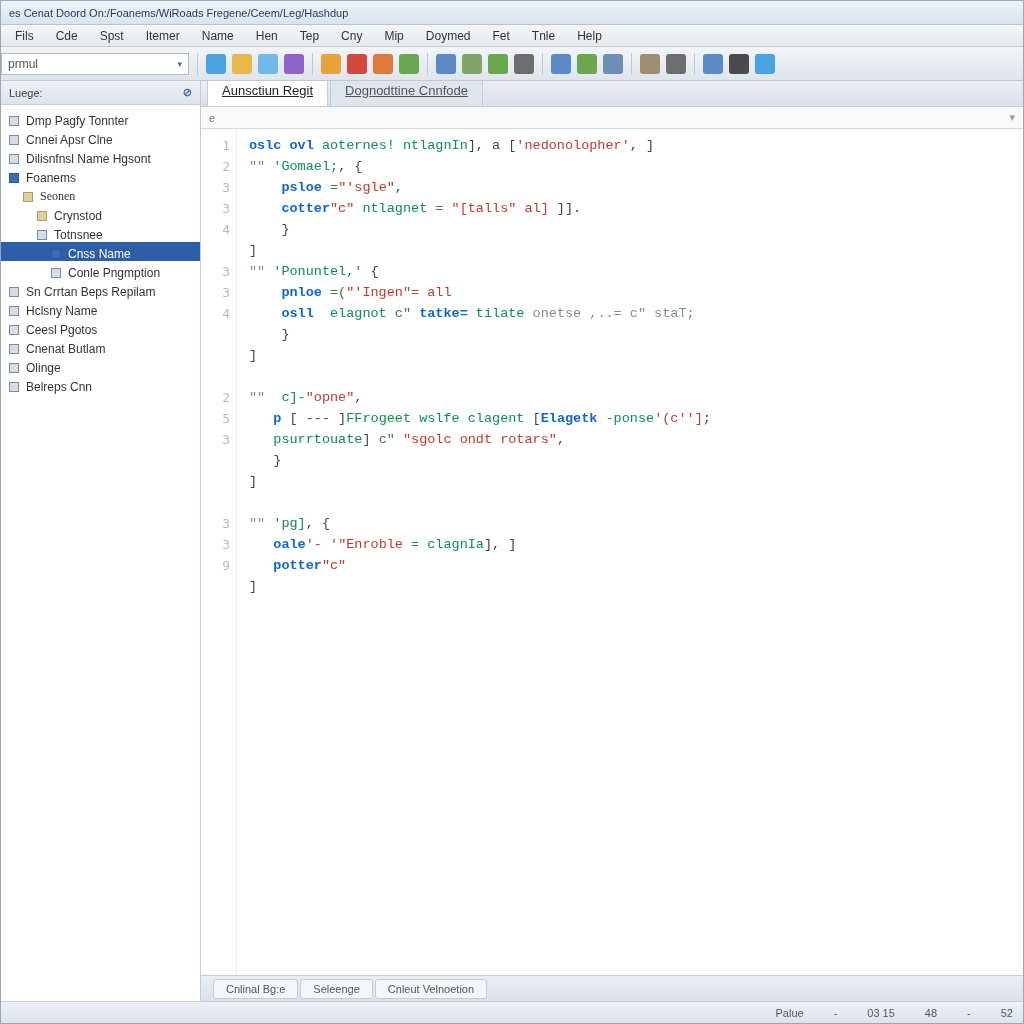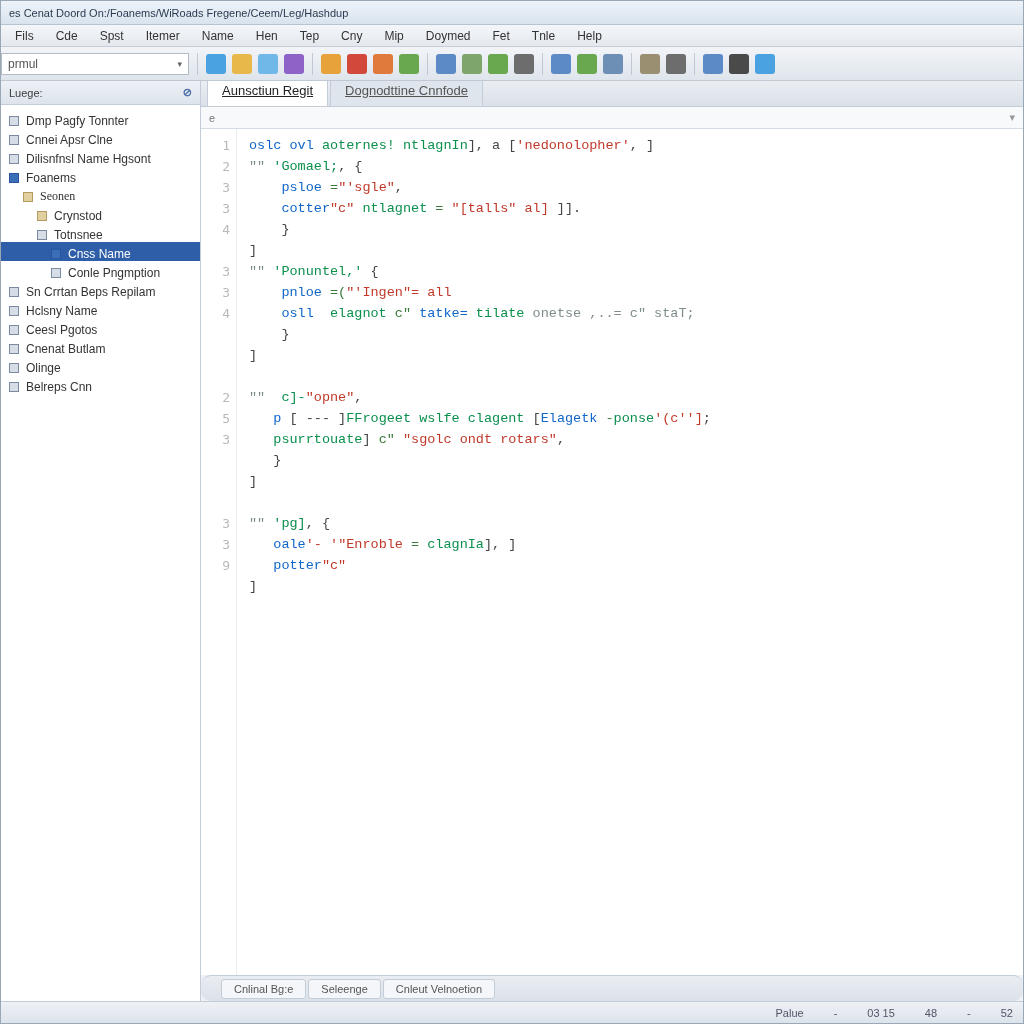--- a/index.html
+++ b/index.html
@@ -37,28 +37,28 @@
   .main { flex: 1; display: flex; flex-direction: column; background: #eef1f5; }
   .tabstrip { height: 26px; background: linear-gradient(#eaeef3,#dbe1e9); display: flex; align-items: flex-end; padding: 0 6px; gap: 2px; border-bottom: 1px solid #c3ccd7; }
   .tab { height: 22px; padding: 16px 14px; display: flex; align-items: center; font-size: 13px; border: 1px solid #c3ccd7; border-bottom: none; background: #dfe5ec; color: #555; border-radius: 3px 3px 0 0; text-decoration: underline; }
   .tab.active { background: #fff; color: #222; }
   .breadcrumb { height: 22px; background: #f7f9fb; border-bottom: 1px solid #d5dbe3; display: flex; align-items: center; padding: 0 8px; font-size: 11px; color: #777; }
   .editor-wrap { flex: 1; display: flex; background: #fff; overflow: hidden; }
   .gutter { width: 36px; background: #fff; border-right: 1px solid #ecedef; padding: 6px 6px 0 0; text-align: right; color: #b9b9b9; font-family: Consolas, monospace; font-size: 13px; line-height: 21px; }
   .gutter div { height: 21px; }
   .code { flex: 1; padding: 6px 10px 0 12px; font-family: Consolas, "Courier New", monospace; font-size: 13.5px; line-height: 21px; white-space: pre; overflow: auto; }
   .code div { height: 21px; }
-  .kw  { color: #1066c9; }
+  .kw  { color: #1066c9; font-weight: bold; }
   .id  { color: #0a8f4d; }
   .str { color: #c1392b; }
   .com { color: #7f8c8d; }
   .pl  { color: #444; }
   .op  { color: #3a7a3a; }
   
-  .bottom-tabs { height: 26px; background: linear-gradient(#eaeef3,#dbe1e9); display: flex; align-items: center; padding: 0 20px; gap: 2px; border-top: 1px solid #c3ccd7; border-radius: 10px; }
+  .bottom-tabs { height: 26px; background: linear-gradient(#eaeef3,#dbe1e9); display: flex; align-items: center; padding: 0 12px; gap: 2px; border-top: 1px solid #c3ccd7; }
   .btab { height: 20px; padding: 0 12px; display: flex; align-items: center; font-size: 11px; border: 1px solid #c3ccd7; background: #f4f6f9; color: #555; border-radius: 3px; }
   
   .statusbar { height: 22px; background: linear-gradient(#eef1f6,#dde3eb); border-top: 1px solid #c3ccd7; display: flex; align-items: center; justify-content: flex-end; padding: 0 10px; font-size: 11px; color: #556; gap: 30px; }
 </style>
 </head>
 <body>
 
 <div class="window">
 
   <div class="titlebar">

